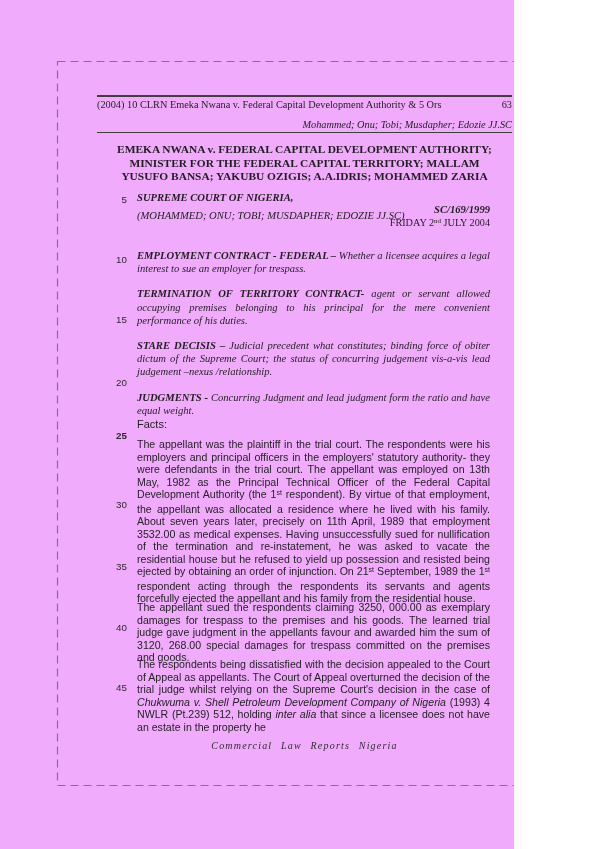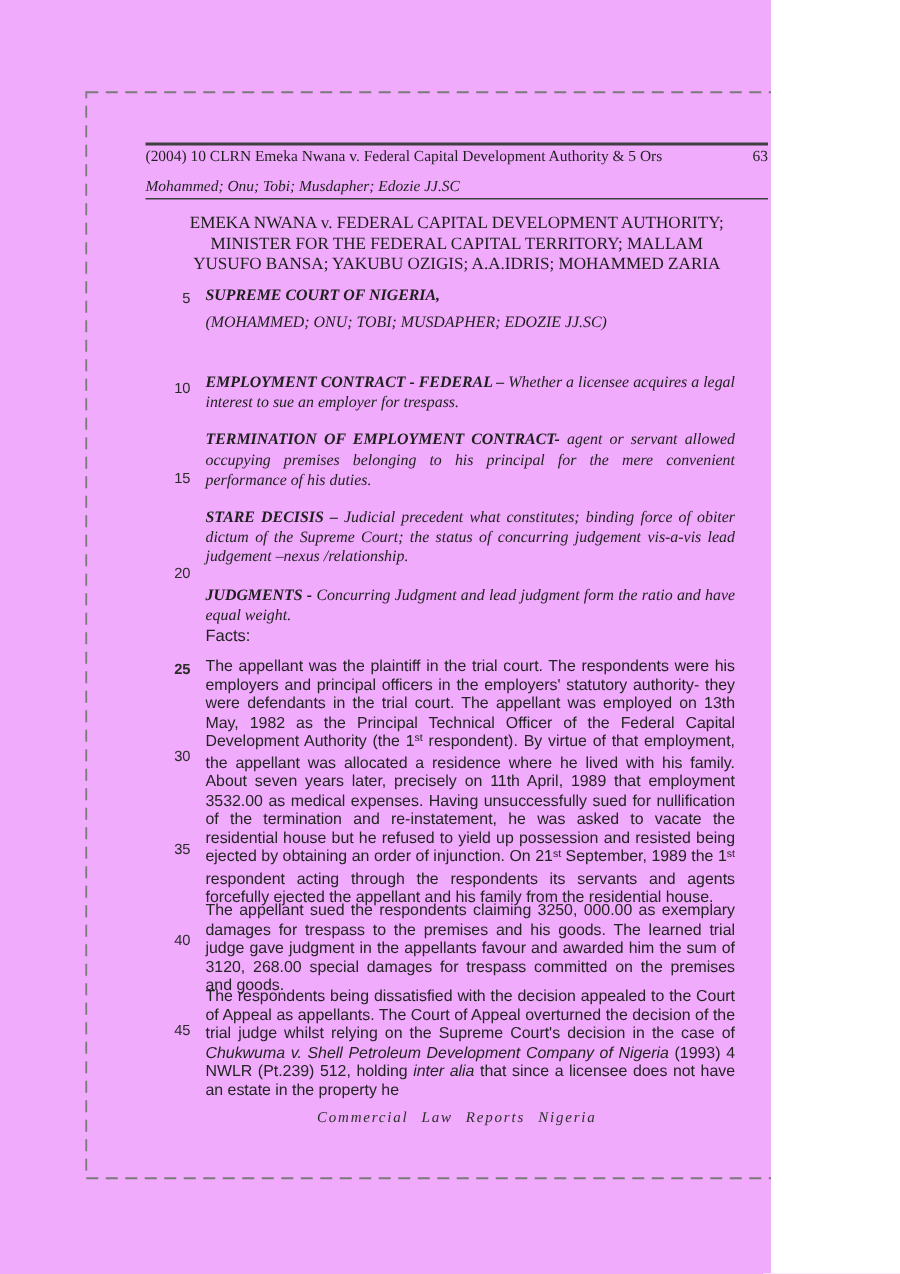--- a/index.html
+++ b/index.html
@@ -18,25 +18,25 @@
   .rule-top { top: 95px; height: 2px; }
   .rule-mid { top: 132px; height: 1.4px; }
 
   .header-row {
     position: absolute; left: 97px; top: 99px; width: 415px;
     display: flex; justify-content: space-between;
     font-size: 10.3px; white-space: nowrap;
   }
   .byline {
     position: absolute; left: 97px; top: 119px; width: 415px;
-    text-align: left; font-style: italic; font-size: 10.3px;
+    text-align: right; font-style: italic; font-size: 10.3px;
   }
   .title {
     position: absolute; left: 97px; top: 143px; width: 415px;
-    text-align: center; font-weight: normal; font-size: 11.4px; line-height: 13.6px;
+    text-align: center; font-weight: bold; font-size: 11.4px; line-height: 13.6px;
   }
   .court-row {
     position: absolute; left: 137px; top: 192px; width: 353px;
     display: flex; justify-content: space-between; font-size: 10.6px; flex-direction: column;
   }
   .court-name { font-weight: bold; font-style: italic; }
   .court-right { text-align: right; line-height: 13px; }
   .suit { display: block; font-weight: bold; font-style: italic; }
   .date { display: block; font-size: 10.2px; }
   .coram {
@@ -65,21 +65,21 @@
   .sup { font-size: 7px; position: relative; top: -3px; }
 
   .gutter span {
     position: absolute; left: 103px; width: 24px; text-align: right;
     font-family: "Liberation Sans", sans-serif; font-size: 9.8px; color: #2a2a2a;
   }
   .gutter span:nth-child(1) { top: 194px; }
   .gutter span:nth-child(2) { top: 254px; }
   .gutter span:nth-child(3) { top: 314px; }
   .gutter span:nth-child(4) { top: 377px; }
-  .gutter span:nth-child(5) { top: 441px; font-weight: bold; }
+  .gutter span:nth-child(5) { top: 430px; font-weight: bold; }
   .gutter span:nth-child(6) { top: 499px; }
   .gutter span:nth-child(7) { top: 561px; }
   .gutter span:nth-child(8) { top: 622px; }
   .gutter span:nth-child(9) { top: 682px; }
 
   .footer {
     position: absolute; left: 97px; top: 740px; width: 415px;
     text-align: center; font-style: italic; font-size: 10px;
     letter-spacing: 1.2px; word-spacing: 5px; color: #2e2e2e;
   }
@@ -105,27 +105,31 @@
   <div class="rule rule-mid"></div>
 
   <div class="title">
     <div>EMEKA NWANA v. FEDERAL CAPITAL DEVELOPMENT AUTHORITY;</div>
     <div>MINISTER FOR THE FEDERAL CAPITAL TERRITORY; MALLAM</div>
     <div>YUSUFO BANSA; YAKUBU OZIGIS; A.A.IDRIS; MOHAMMED ZARIA</div>
   </div>
 
   <div class="court-row">
     <span class="court-name">SUPREME COURT OF NIGERIA,</span>
+    <span class="court-right">
+      <span class="suit">SC/169/1999</span>
+      <span class="date"><span>FRIDAY 2</span><span class="sup">nd</span><span> JULY 2004</span></span>
+    </span>
   </div>
 
   <div class="coram">(MOHAMMED; ONU; TOBI; MUSDAPHER; EDOZIE JJ.SC)</div>
 
   <div class="catchwords">
     <p class="catch"><span class="term">EMPLOYMENT CONTRACT - FEDERAL – </span><span>Whether a licensee acquires a legal interest to sue an employer for trespass.</span></p>
-    <p class="catch"><span class="term">TERMINATION OF EMPLOYMENT CONTRACT- </span><span>agent or servant allowed occupying premises belonging to his principal for the mere convenient performance of his duties.</span></p>
+    <p class="catch"><span class="term">TERMINATION OF TERRITORY CONTRACT- </span><span>agent or servant allowed occupying premises belonging to his principal for the mere convenient performance of his duties.</span></p>
     <p class="catch"><span class="term">STARE DECISIS – </span><span>Judicial precedent what constitutes; binding force of obiter dictum of the Supreme Court; the status of concurring judgement vis-a-vis lead judgement –nexus /relationship.</span></p>
     <p class="catch"><span class="term">JUDGMENTS - </span><span>Concurring Judgment and lead judgment form the ratio and have equal weight.</span></p>
   </div>
 
   <div class="facts-label">Facts:</div>
 
   <div class="fpara fpara-1"><span>The appellant was the plaintiff in the trial court. The respondents were his employers and principal officers in the employers' statutory authority- they were defendants in the trial court. The appellant was employed on 13th May, 1982 as the Principal Technical Officer of the Federal Capital Development Authority (the 1</span><span class="sup">st</span><span> respondent). By virtue of that employment, the appellant was allocated a residence where he lived with his family. About seven years later, precisely on 11th April, 1989 that employment 3532.00 as medical expenses. Having unsuccessfully sued for nullification of the termination and re-instatement, he was asked to vacate the residential house but he refused to yield up possession and resisted being ejected by obtaining an order of injunction. On 21</span><span class="sup">st</span><span> September, 1989 the 1</span><span class="sup">st</span><span> respondent acting through the respondents its servants and agents forcefully ejected the appellant and his family from the residential house.</span></div>
 
   <div class="fpara fpara-2">The appellant sued the respondents claiming 3250, 000.00 as exemplary damages for trespass to the premises and his goods. The learned trial judge gave judgment in the appellants favour and awarded him the sum of 3120, 268.00 special damages for trespass committed on the premises and goods.</div>
 

